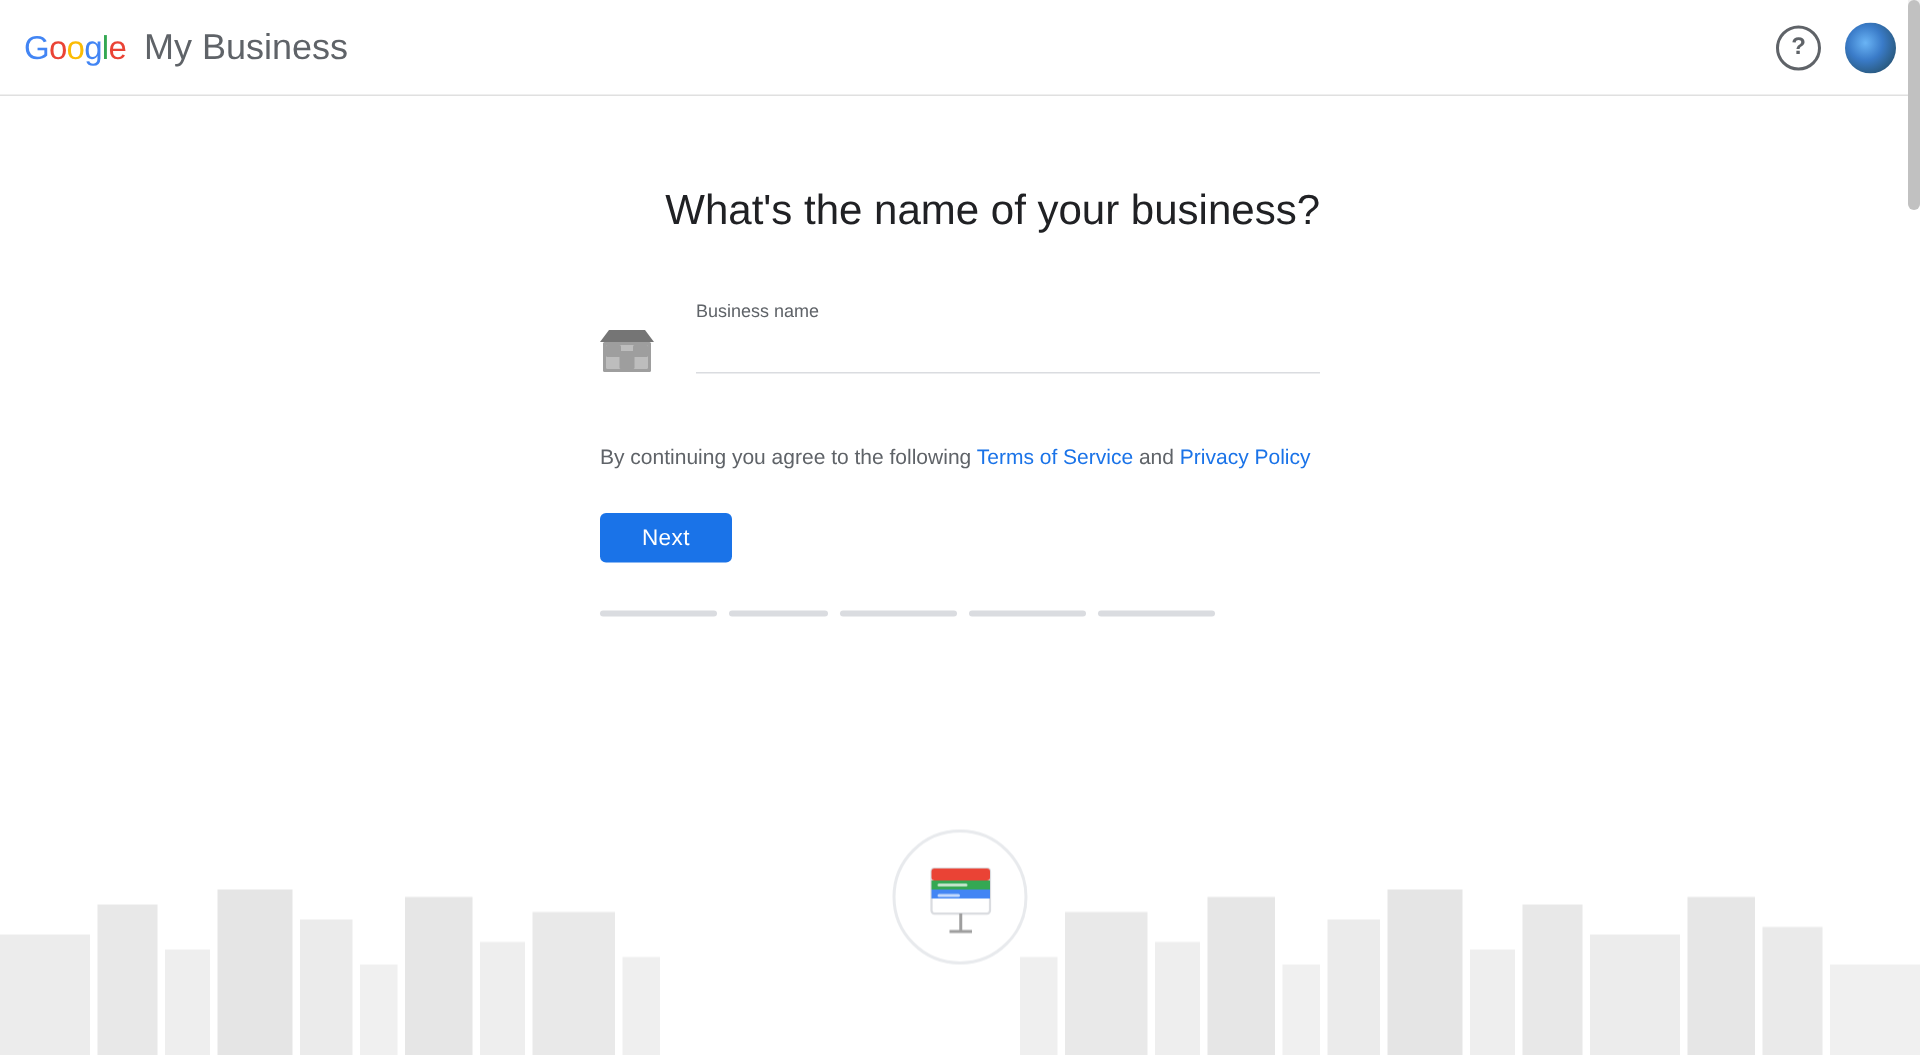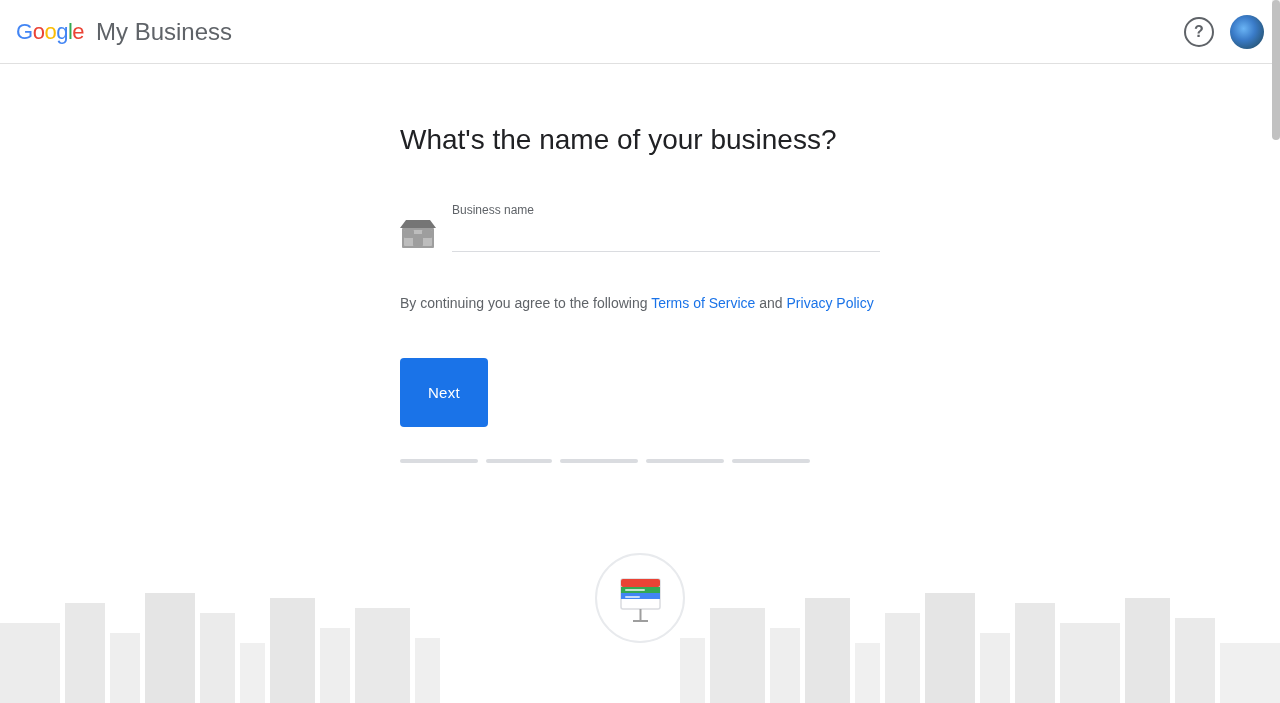--- a/index.html
+++ b/index.html
@@ -104,28 +104,28 @@
     .form-container {
       width: 480px;
       max-width: 100%;
     }
 
     .page-title {
       font-size: 28px;
       font-weight: 400;
       color: #202124;
       margin-bottom: 40px;
-      text-align: left;
+      text-align: right;
     }
 
     
     .field-row {
       display: flex;
-      align-items: flex-end;
-      gap: 16px;
+      align-items: center;
+      gap: 28px;
       margin-bottom: 40px;
     }
 
     .store-icon-wrapper {
       margin-top: 20px;
       flex-shrink: 0;
     }
 
     .store-icon {
       width: 36px;
@@ -154,35 +154,35 @@
       padding: 4px 0 8px 0;
       background: transparent;
       caret-color: #1a73e8;
     }
 
     
     .terms-text {
       font-size: 14px;
       color: #5f6368;
       line-height: 1.6;
-      margin-bottom: 44px;
+      margin-bottom: 27px;
     }
 
     .terms-text a {
       color: #1a73e8;
       text-decoration: none;
     }
 
     
     .next-button {
       background: #1a73e8;
       color: #fff;
       border: none;
       border-radius: 4px;
-      padding: 26px 28px;
+      padding: 8px 28px;
       font-size: 15px;
       font-weight: 500;
       cursor: pointer;
       letter-spacing: 0.25px;
     }
 
     
     .progress-steps {
       display: flex;
       gap: 8px;

